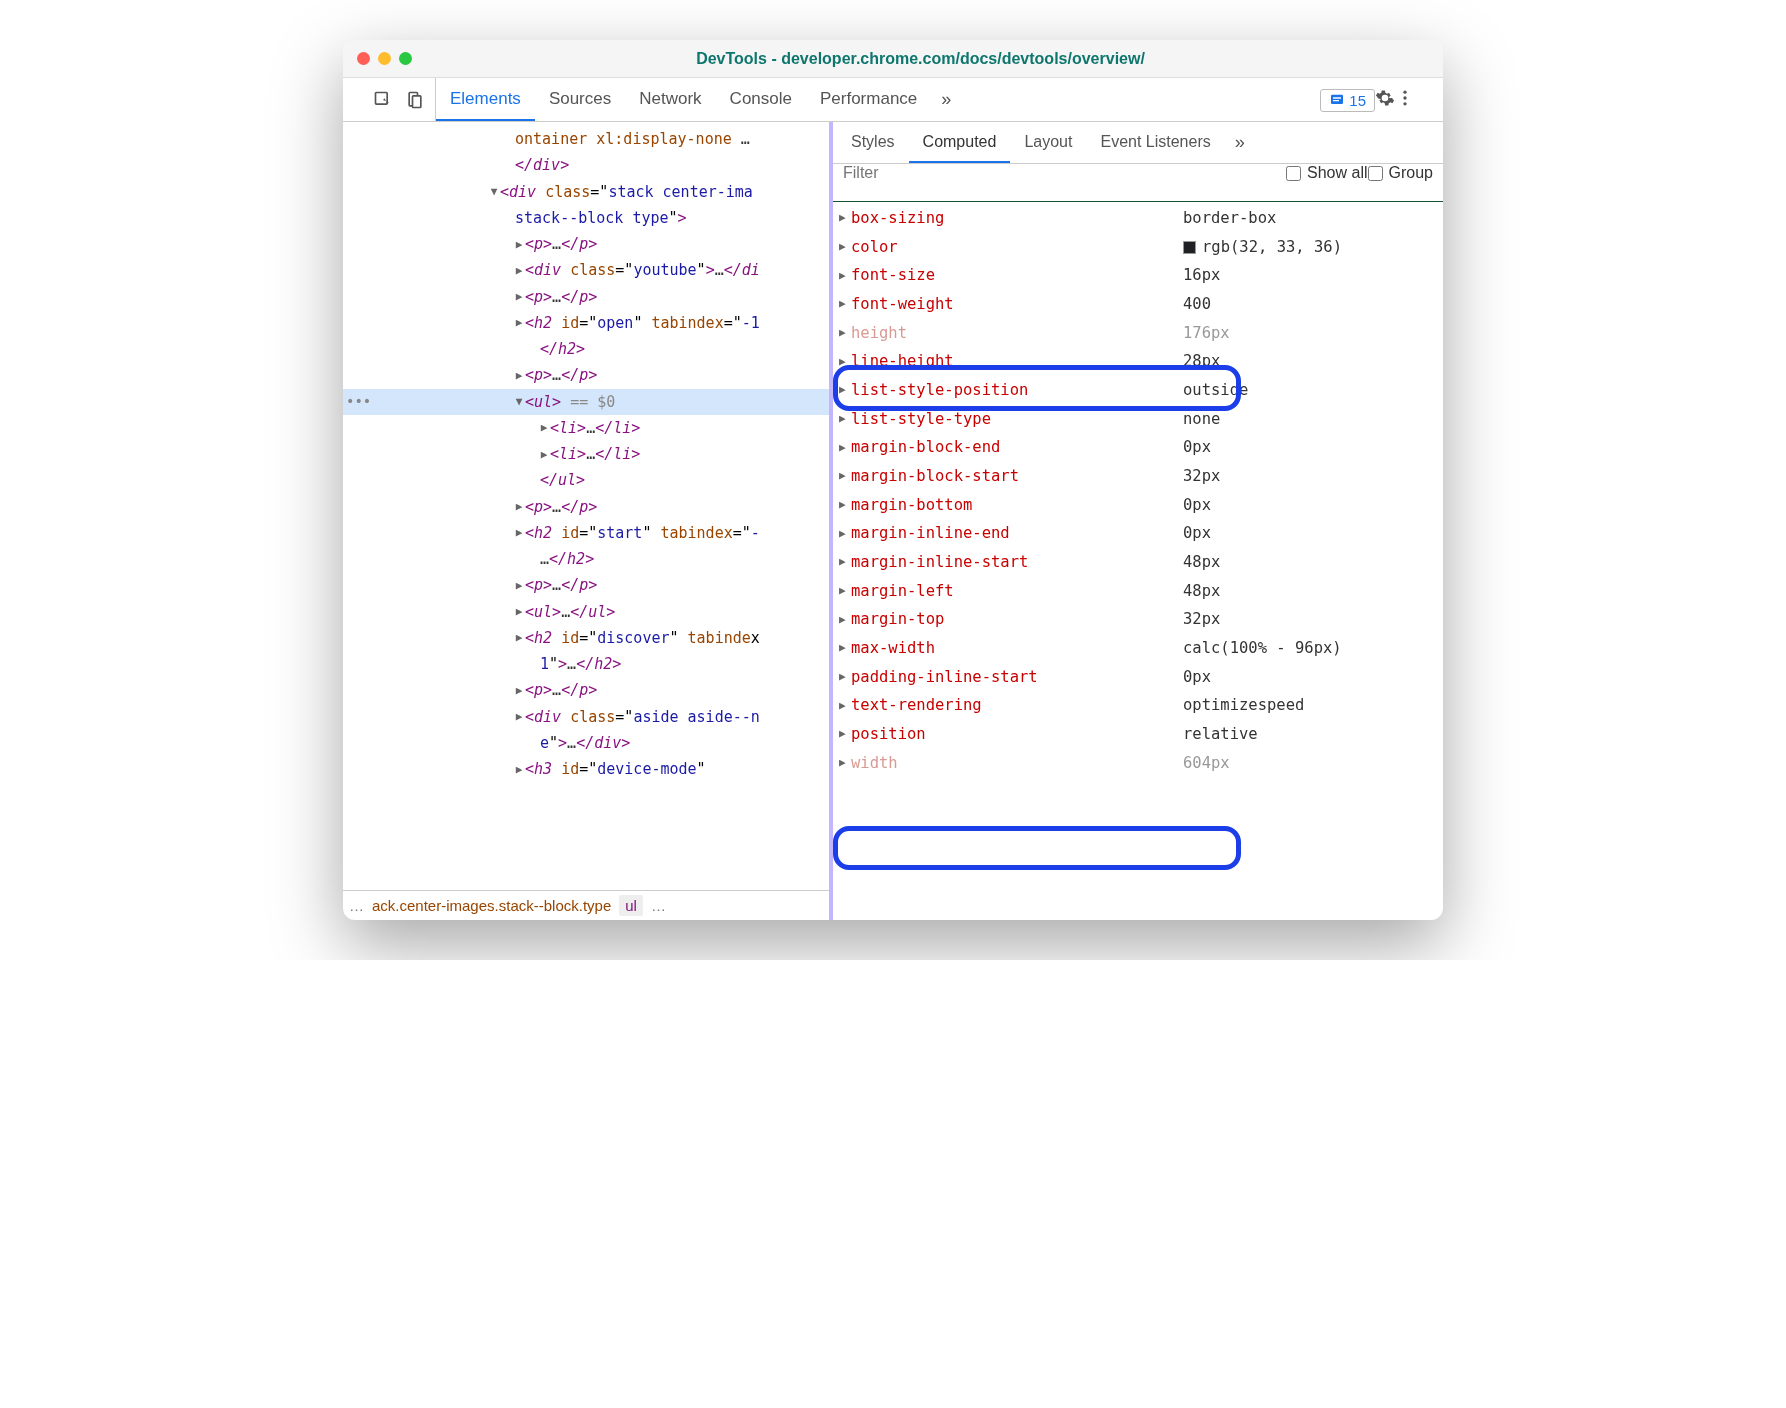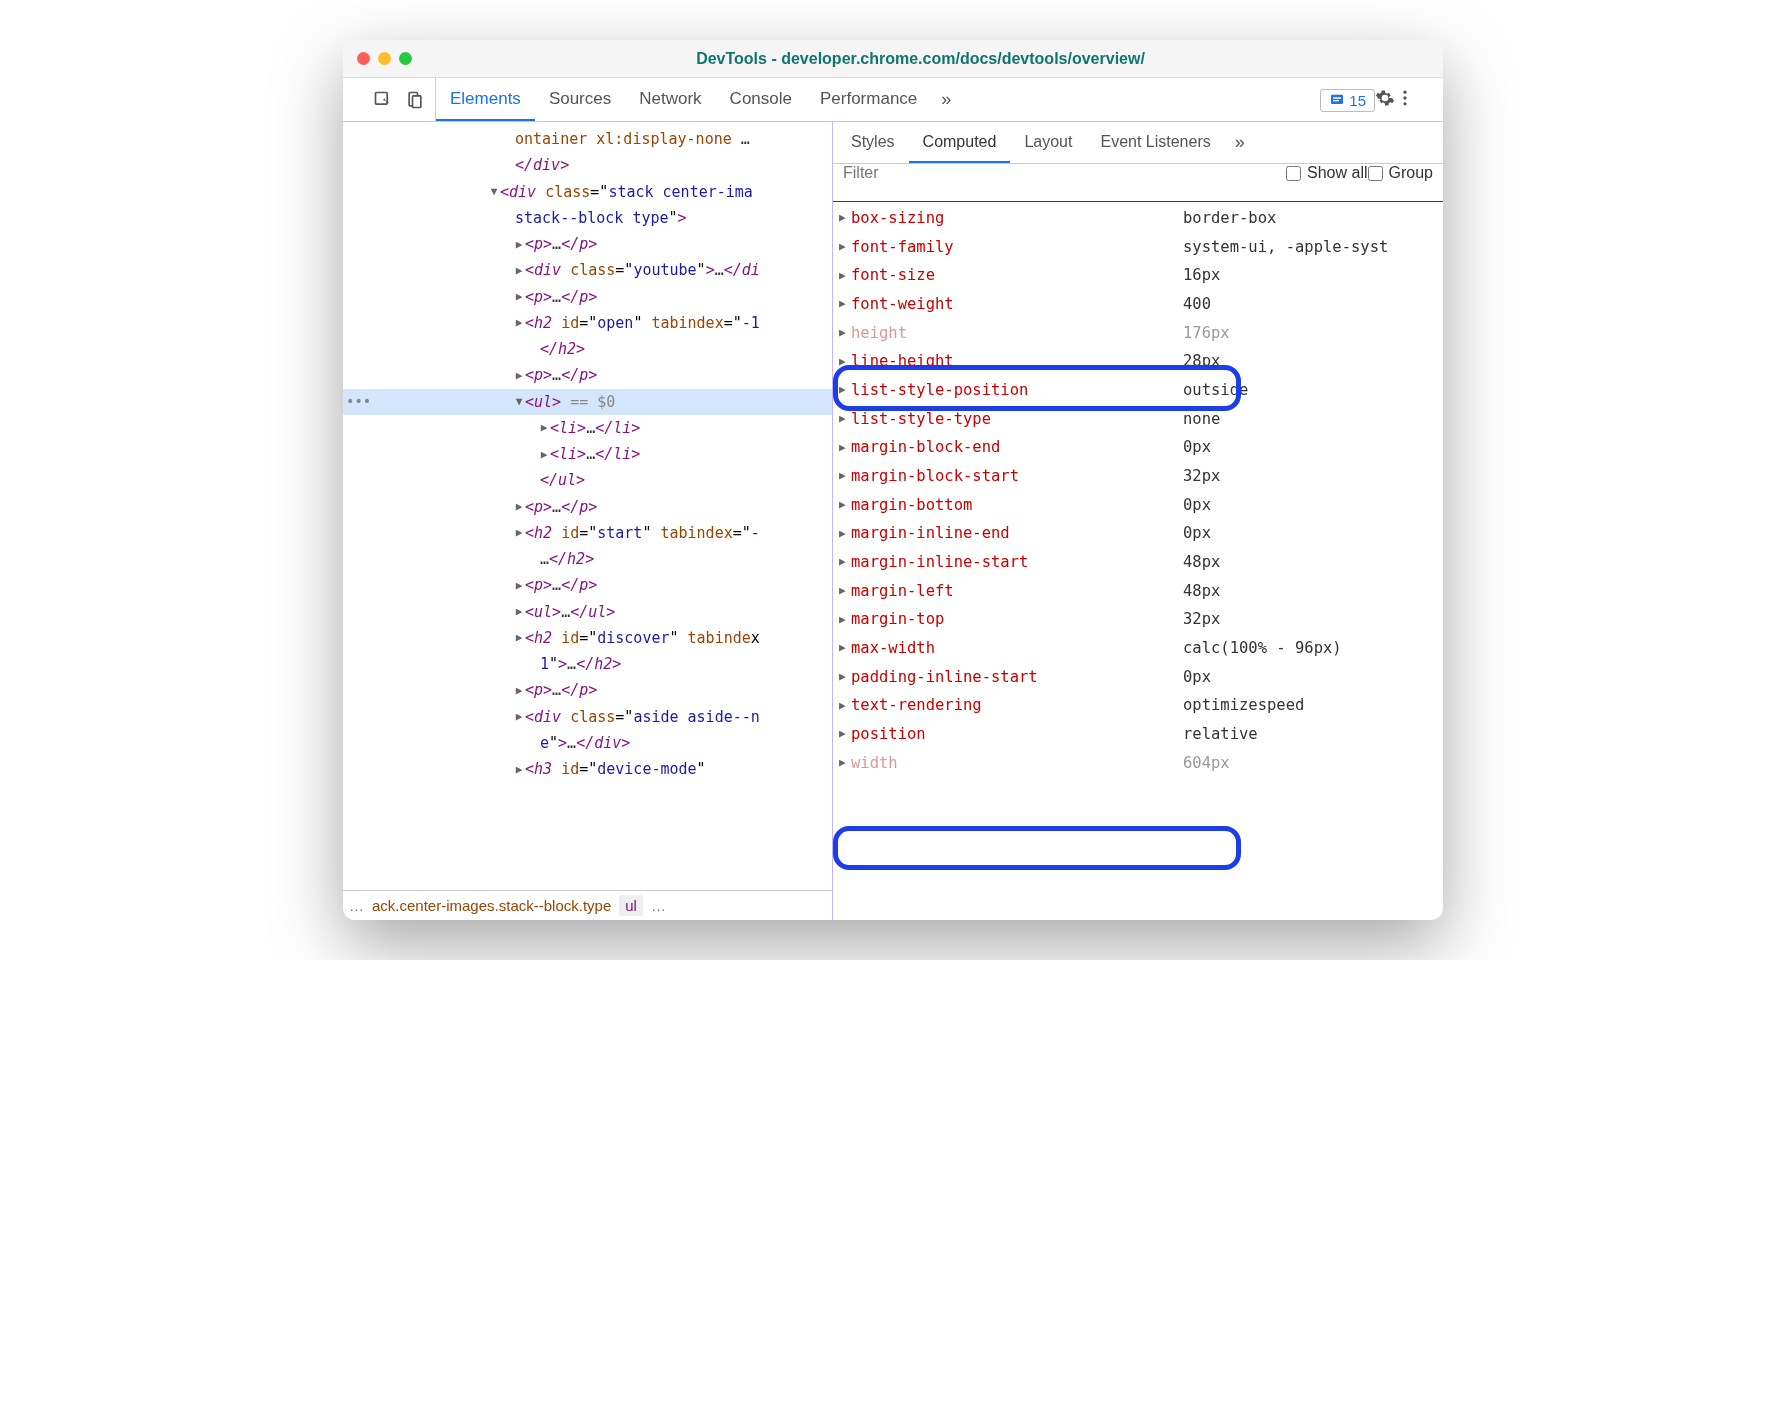--- a/index.html
+++ b/index.html
@@ -46,21 +46,21 @@
 .tb-icon svg { width: 20px; height: 20px; }
 .tabs { display: flex; align-items: center; height: 100%; }
 .tab { padding: 0 14px; height: 100%; display: flex; align-items: center; font-size: 17px; color: #555; cursor: pointer; border-bottom: 2px solid transparent; }
 .tab.active { color: #1a73e8; border-bottom-color: #1a73e8; }
 .overflow { padding: 0 10px; font-size: 18px; color: #555; }
 .tb-right { margin-left: auto; display: flex; align-items: flex-end; gap: 0; padding-right: 8px; }
 .badge { display: flex; align-items: center; gap: 4px; border: 1px solid #bbb; border-radius: 3px; padding: 2px 8px; color: #1a73e8; font-size: 15px; }
 .badge svg { width: 16px; height: 16px; }
 .gear svg, .more svg { width: 20px; height: 20px; color: #555; }
 .content { flex: 1; display: flex; min-height: 0; }
-.dom-panel { width: 490px; border-right: 1px solid #c4b5fd; display: flex; flex-direction: column; min-height: 0; }
+.dom-panel { width: 490px; border-right: 4px solid #c4b5fd; display: flex; flex-direction: column; min-height: 0; }
 .dom-tree { flex: 1; overflow: hidden; font-family: ui-monospace, Menlo, Consolas, monospace; font-size: 15px; line-height: 1.75; padding-top: 4px; }
 .dom-line { white-space: nowrap; display: flex; align-items: center; }
 .indent { display: inline-block; }
 .caret { display: inline-block; width: 12px; color: #666; font-size: 11px; text-align: center; }
 .caret.open::before { content: "▼"; }
 .caret.closed::before { content: "▶"; }
 .caret.none::before { content: ""; }
 .tag-bracket { color: #881280; font-style: italic; }
 .tag-attr { color: #994500; }
 .tag-val { color: #1a1aa6; }
@@ -336,23 +336,24 @@
       <div class="computed" id="computed">
           <div class="computed-row">
             <span class="comp-caret"></span>
             <span class="prop">box-sizing</span>
             <span class="val">
               <span>border-box</span>
             </span>
           </div>
           <div class="computed-row">
             <span class="comp-caret"></span>
-            <span class="prop">font-family</span>
-            <span class="val">
-              <span>system-ui, -apple-syst</span>
+            <span class="prop">color</span>
+            <span class="val">
+              <span class="swatch" style="background: rgb(32, 33, 36);"></span>
+              <span>rgb(32, 33, 36)</span>
             </span>
           </div>
           <div class="computed-row">
             <span class="comp-caret"></span>
             <span class="prop">font-size</span>
             <span class="val">
               <span>16px</span>
             </span>
           </div>
           <div class="computed-row">

